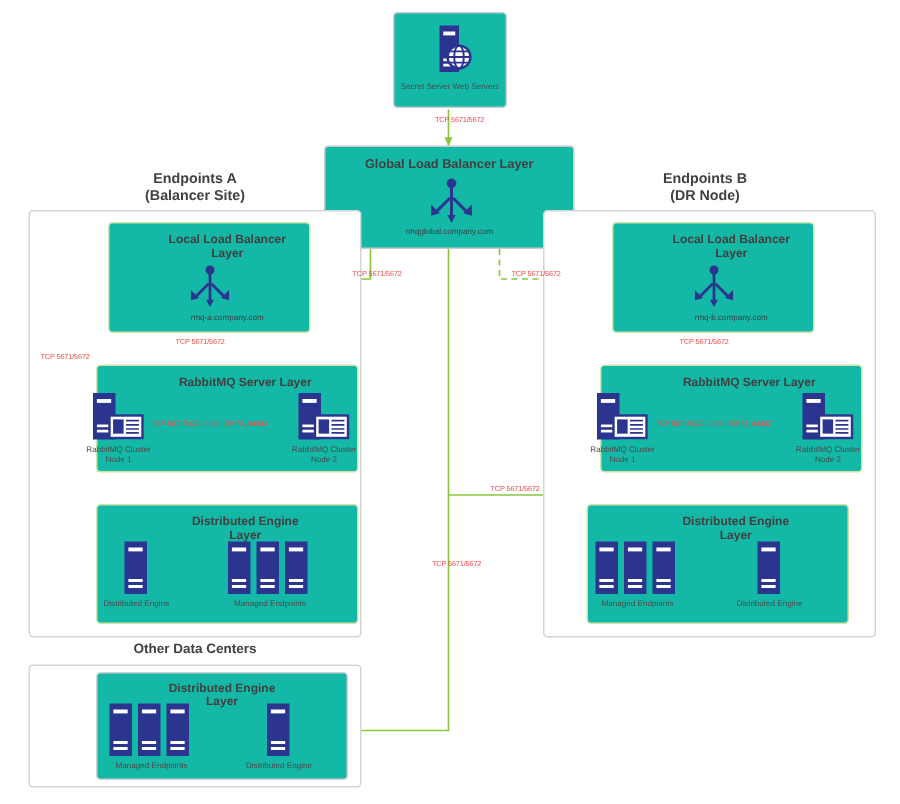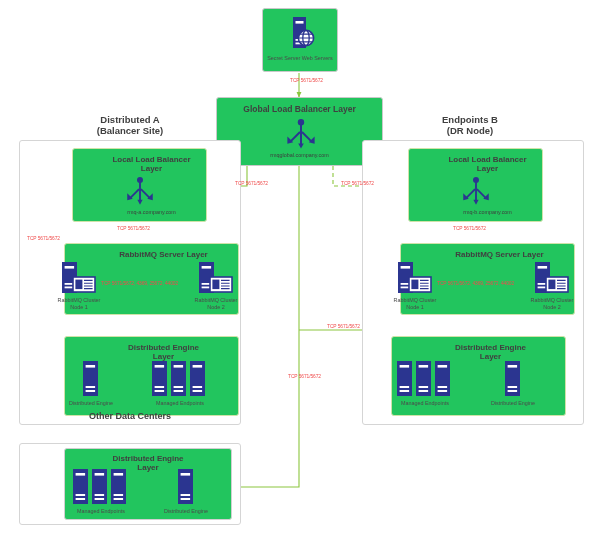--- a/index.html
+++ b/index.html
@@ -9,21 +9,21 @@
     font-family:"Liberation Sans",sans-serif;
     color:#3a3a3a;
     overflow:hidden;
     position:relative;
   }
   #stage{position:absolute;left:0;top:0;width:600px;height:536px;}
 
   
   .box{
     position:absolute;
-    background:#22c55e;
+    background:#14b8a6;
     border:1px solid #c9c9c9;
     border-radius:3px;
     box-sizing:border-box;
   }
   .box.grn{border:1px solid #cfe3a8;padding-left:12px;}
   .box.plain{border:1px solid #d0d0d0;}
   .dc-wrap{position:absolute;border:1px solid #d5d5d5;border-radius:3px;background:#fff;box-sizing:border-box;}
 
   .title{
     position:absolute;
@@ -142,21 +142,21 @@
       <path d="M13.2,24.4 L16,29.6 L18.8,24.4 z" fill="#2b3590"></path>
       <path d="M15,13 L5.4,22.6" stroke="#2b3590" stroke-width="2"></path>
       <path d="M2.4,24.8 L2.4,17.4 L8.2,23.2 z" fill="#2b3590"></path>
       <path d="M17,13 L26.6,22.6" stroke="#2b3590" stroke-width="2"></path>
       <path d="M29.6,24.8 L29.6,17.4 L23.8,23.2 z" fill="#2b3590"></path>
     </svg>
     <div class="host" style="top:54px;">rmqglobal.company.com</div>
   </div>
 
   <div class="title t-dc" style="left:40px;top:115px;width:180px;">
-    <span>Distributed A</span><br>
+    <span>Endpoints A</span><br>
     <span>(Balancer Site)</span>
   </div>
   <div class="dc-wrap" style="left:19px;top:140px;width:222px;height:285px;"></div>
 
   <div class="box grn" style="left:72px;top:148px;width:135px;height:74px;">
     <div class="title t-layer" style="top:6px;">
       <span>Local Load Balancer</span><br>
       <span>Layer</span>
     </div>
     <svg class="icon" style="left:52px;top:28px;" width="30" height="29" viewBox="0 0 32 31">
@@ -325,21 +325,21 @@
   </svg>
   <div class="cap" style="left:395px;top:400px;width:60px;">Managed Endpoints</div>
   <svg class="icon" style="left:504px;top:361px;" width="17" height="36" viewBox="0 0 17 36">
     <rect x="1" y="0" width="15" height="35" fill="#2b3590"></rect>
     <rect x="3.6" y="4" width="9.5" height="2.6" fill="#ffffff"></rect>
     <rect x="3.6" y="25" width="9.5" height="2" fill="#ffffff"></rect>
     <rect x="3.6" y="29" width="9.5" height="2" fill="#ffffff"></rect>
   </svg>
   <div class="cap" style="left:483px;top:400px;width:60px;">Distributed Engine</div>
 
-  <div class="title t-section" style="left:40px;top:411px;width:180px;">Other Data Centers</div>
+  <div class="title t-section" style="left:40px;top:427px;width:180px;">Other Data Centers</div>
   <div class="dc-wrap" style="left:19px;top:443px;width:222px;height:82px;"></div>
 
   <div class="box plain" style="left:64px;top:448px;width:168px;height:72px;">
     <div class="title t-layer" style="top:5px;">
       <span>Distributed Engine</span><br>
       <span>Layer</span>
     </div>
   </div>
   <svg class="icon" style="left:72px;top:469px;" width="57" height="36" viewBox="0 0 57 36">
     <g>

